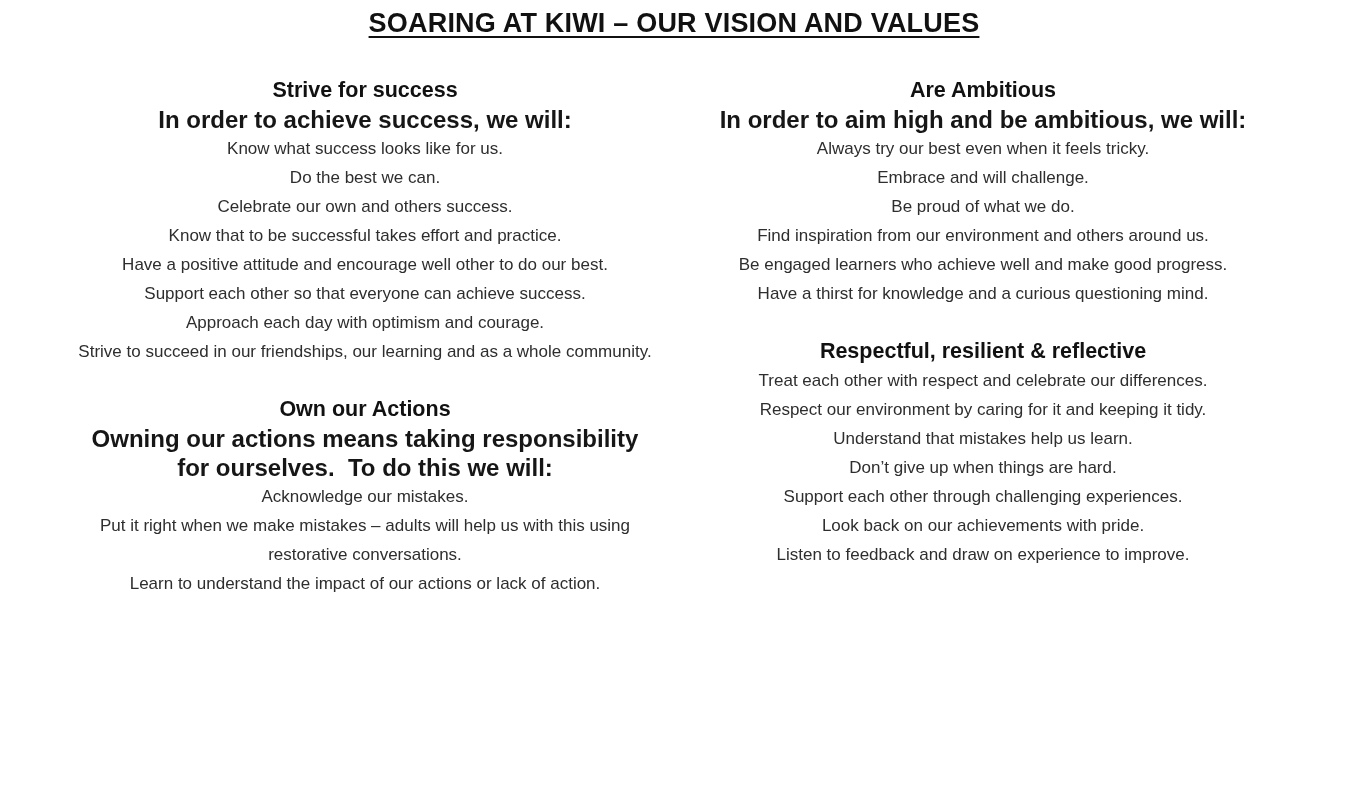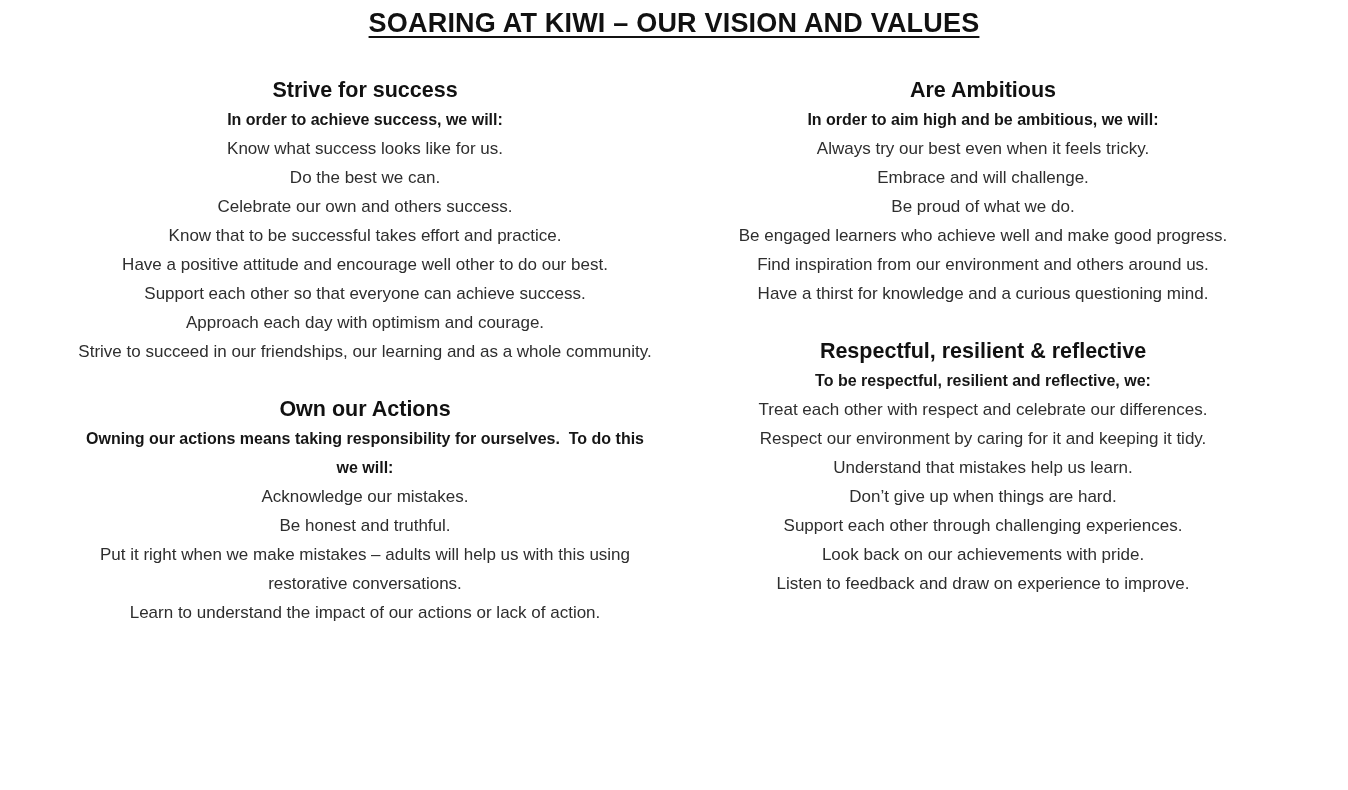--- a/index.html
+++ b/index.html
@@ -40,21 +40,21 @@
     text-align: center;
     margin-bottom: 29px;
   }
   .section-heading {
     font-size: 21.5px;
     font-weight: bold;
     line-height: 29px;
     color: #111111;
   }
   .section-subheading {
-    font-size: 16px;
+    font-size: 24px;
     font-weight: bold;
     line-height: 29px;
     color: #161616;
     white-space: pre-wrap;
   }
   .value-line {
     font-size: 17px;
     line-height: 29px;
     color: #2e2e2e;
     white-space: pre-wrap;
@@ -76,39 +76,37 @@
           <div class="value-line">Know that to be successful takes effort and practice.</div>
           <div class="value-line">Have a positive attitude and encourage well other to do our best.</div>
           <div class="value-line">Support each other so that everyone can achieve success.</div>
           <div class="value-line">Approach each day with optimism and courage.</div>
           <div class="value-line">Strive to succeed in our friendships, our learning and as a whole community.</div>
         </section>
         <section class="values-section">
           <div class="section-heading">Own our Actions</div>
           <div class="section-subheading">Owning our actions means taking responsibility for ourselves.  To do this we will:</div>
           <div class="value-line">Acknowledge our mistakes.</div>
-          <div class="value-line">Be honest and truthful.</div>
           <div class="value-line">Put it right when we make mistakes – adults will help us with this using restorative conversations.</div>
           <div class="value-line">Learn to understand the impact of our actions or lack of action.</div>
         </section>
       </div>
       <div class="column">
         <section class="values-section">
           <div class="section-heading">Are Ambitious</div>
           <div class="section-subheading">In order to aim high and be ambitious, we will:</div>
           <div class="value-line">Always try our best even when it feels tricky.</div>
           <div class="value-line">Embrace and will challenge.</div>
           <div class="value-line">Be proud of what we do.</div>
+          <div class="value-line">Find inspiration from our environment and others around us.</div>
           <div class="value-line">Be engaged learners who achieve well and make good progress.</div>
-          <div class="value-line">Find inspiration from our environment and others around us.</div>
           <div class="value-line">Have a thirst for knowledge and a curious questioning mind.</div>
         </section>
         <section class="values-section">
           <div class="section-heading">Respectful, resilient &amp; reflective</div>
-          <div class="section-subheading">To be respectful, resilient and reflective, we:</div>
           <div class="value-line">Treat each other with respect and celebrate our differences.</div>
           <div class="value-line">Respect our environment by caring for it and keeping it tidy.</div>
           <div class="value-line">Understand that mistakes help us learn.</div>
           <div class="value-line">Don’t give up when things are hard.</div>
           <div class="value-line">Support each other through challenging experiences.</div>
           <div class="value-line">Look back on our achievements with pride.</div>
           <div class="value-line">Listen to feedback and draw on experience to improve.</div>
         </section>
       </div>
     </div>

